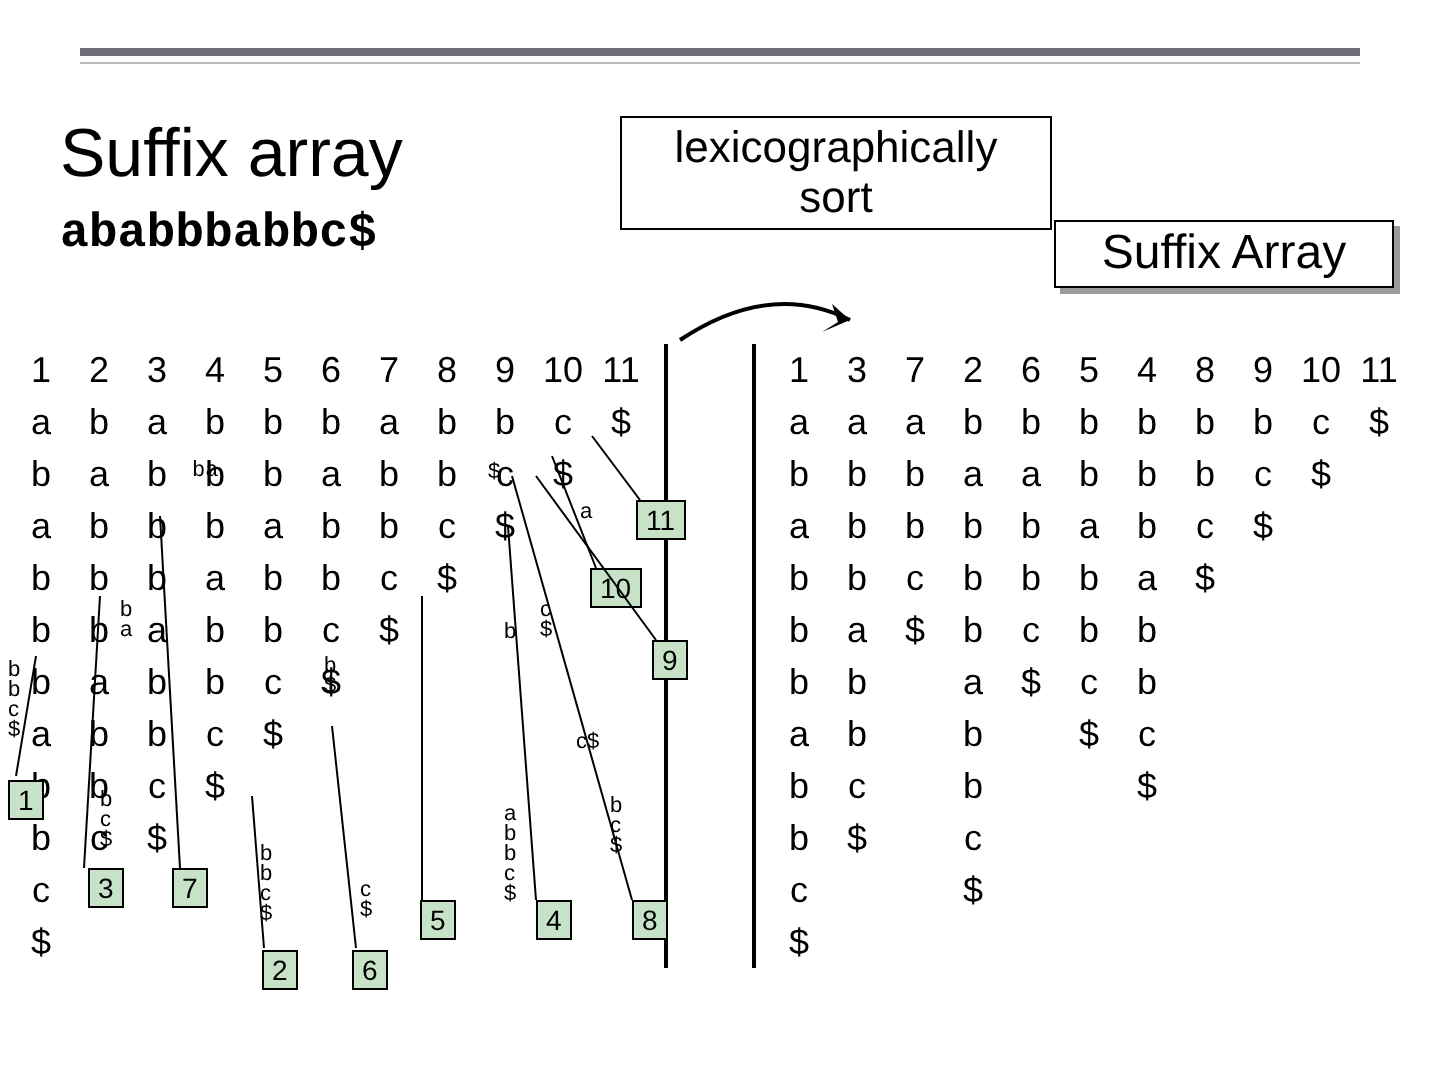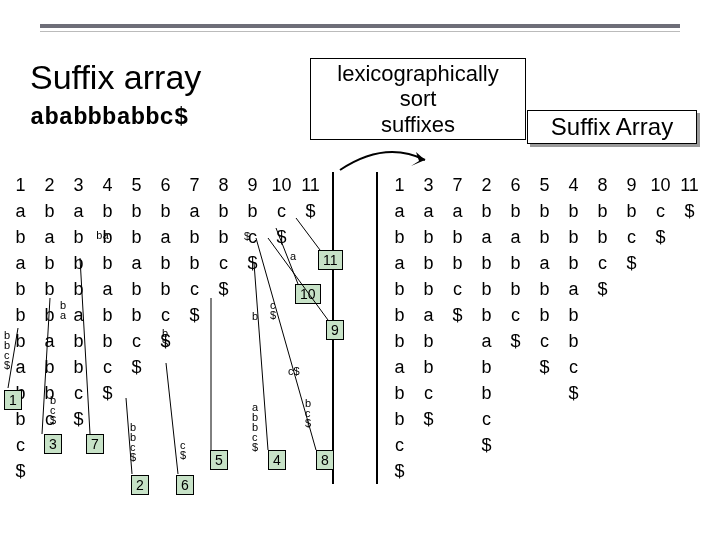--- a/index.html
+++ b/index.html
@@ -99,21 +99,20 @@
 </style>
 </head>
 <body>
 
 <div class="hr-bar"></div>
 <div class="title">Suffix array</div>
 <div class="word">ababbbabbc$</div>
 
 <div class="note-box">
   <div>lexicographically sort</div>
-  <div>suffixes</div>
 </div>
 
 <div class="sa-box">Suffix Array</div>
 
 <svg class="arrow" viewBox="0 0 100 30">
   <path d="M5 25 Q 50 -5 90 15" fill="none" stroke="#000" stroke-width="2"></path>
   <path d="M90 15 l -9 -8 l 3 9 l -8 5 z" fill="#000"></path>
 </svg>
 
 <div class="grid" id="left-grid">

